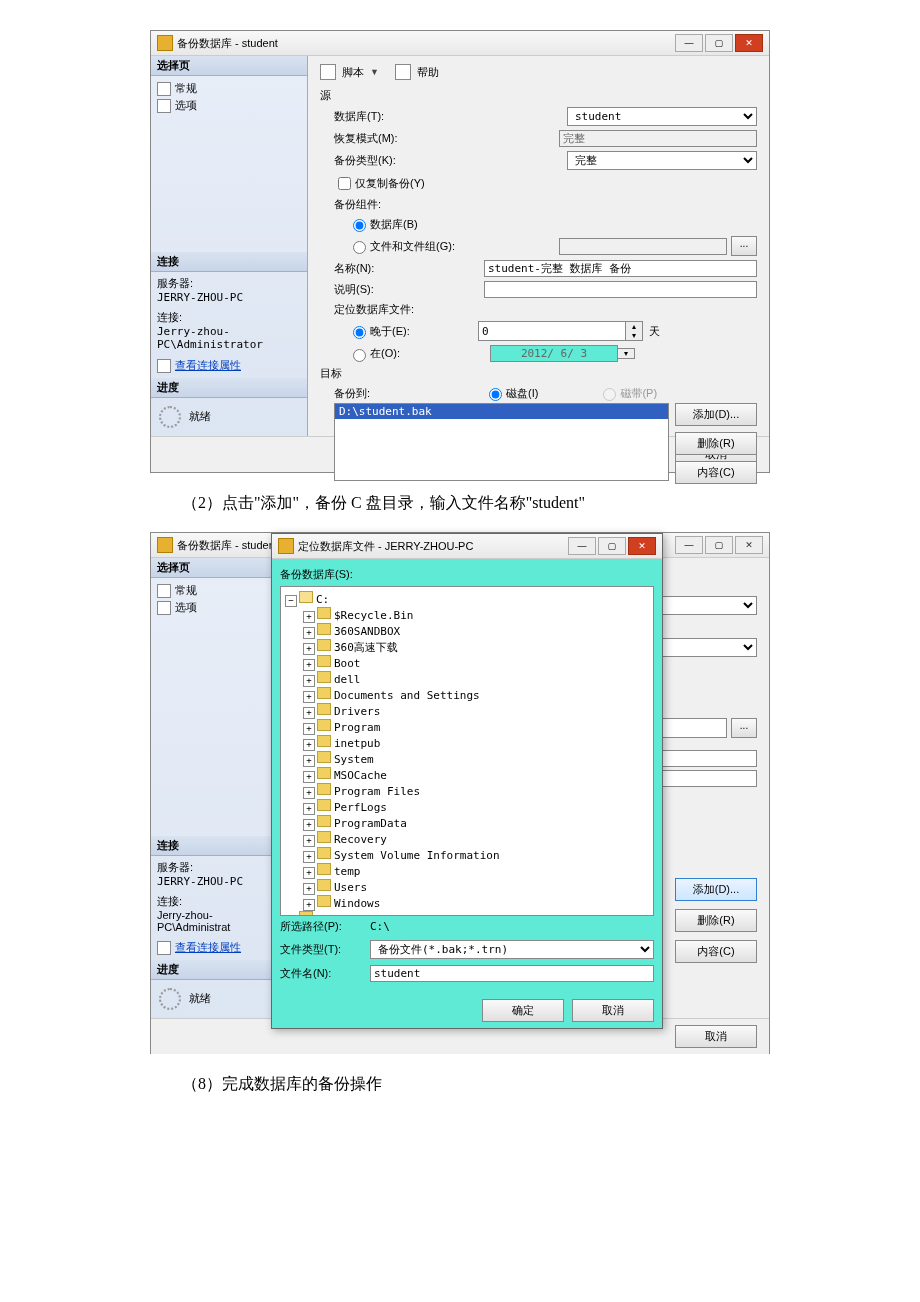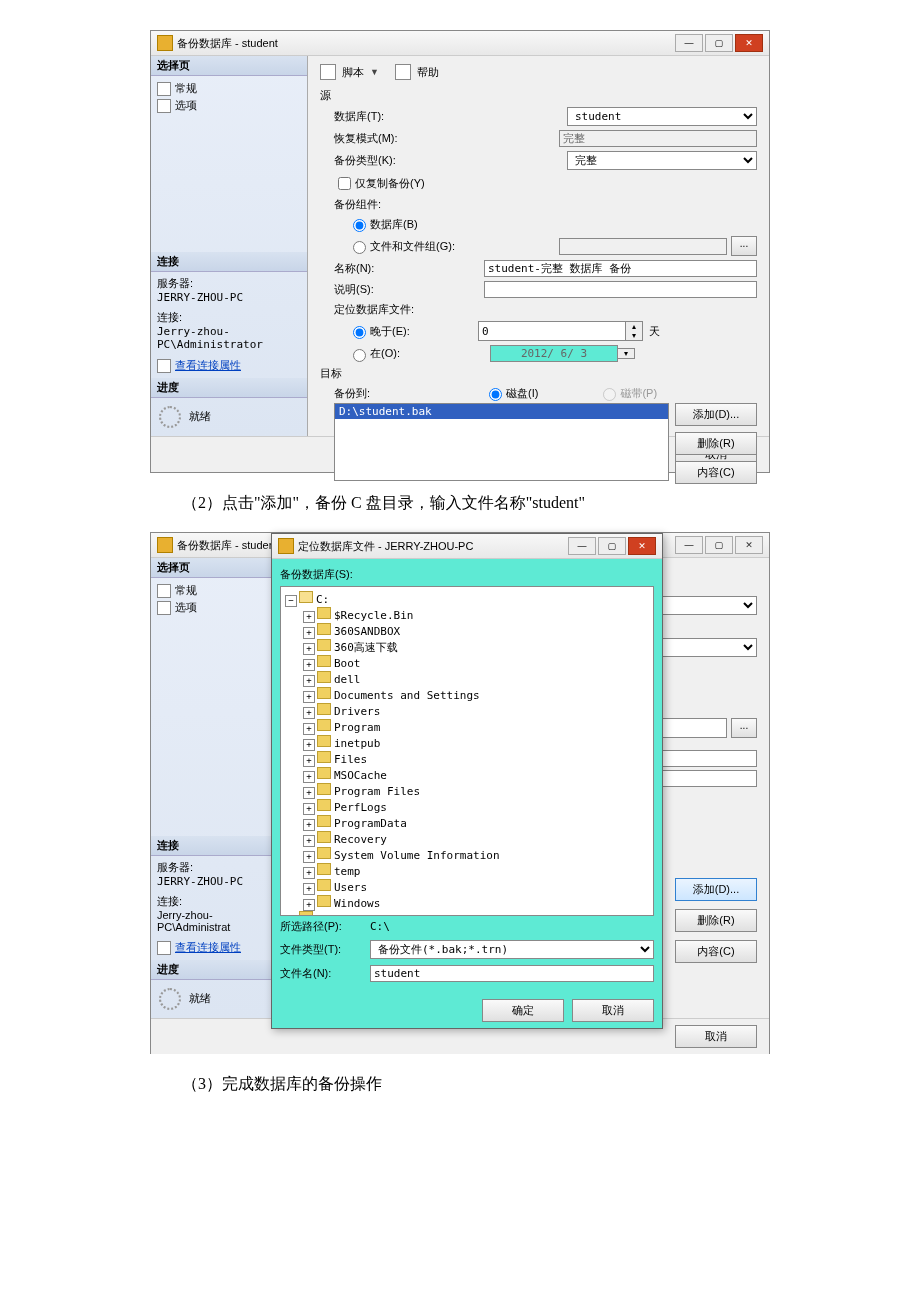--- a/index.html
+++ b/index.html
@@ -292,21 +292,21 @@
         <div id="tree-items">
               <div class="tree-row" style="padding-left: 18px;"><span class="tn">+</span><span class="folder"></span><span>$Recycle.Bin</span></div>
               <div class="tree-row" style="padding-left: 18px;"><span class="tn">+</span><span class="folder"></span><span>360SANDBOX</span></div>
               <div class="tree-row" style="padding-left: 18px;"><span class="tn">+</span><span class="folder"></span><span>360高速下载</span></div>
               <div class="tree-row" style="padding-left: 18px;"><span class="tn">+</span><span class="folder"></span><span>Boot</span></div>
               <div class="tree-row" style="padding-left: 18px;"><span class="tn">+</span><span class="folder"></span><span>dell</span></div>
               <div class="tree-row" style="padding-left: 18px;"><span class="tn">+</span><span class="folder"></span><span>Documents and Settings</span></div>
               <div class="tree-row" style="padding-left: 18px;"><span class="tn">+</span><span class="folder"></span><span>Drivers</span></div>
               <div class="tree-row" style="padding-left: 18px;"><span class="tn">+</span><span class="folder"></span><span>Program</span></div>
               <div class="tree-row" style="padding-left: 18px;"><span class="tn">+</span><span class="folder"></span><span>inetpub</span></div>
-              <div class="tree-row" style="padding-left: 18px;"><span class="tn">+</span><span class="folder"></span><span>Files</span></div>
+              <div class="tree-row" style="padding-left: 18px;"><span class="tn">+</span><span class="folder"></span><span>System</span></div>
               <div class="tree-row" style="padding-left: 18px;"><span class="tn">+</span><span class="folder"></span><span>MSOCache</span></div>
               <div class="tree-row" style="padding-left: 18px;"><span class="tn">+</span><span class="folder"></span><span>Program Files</span></div>
               <div class="tree-row" style="padding-left: 18px;"><span class="tn">+</span><span class="folder"></span><span>PerfLogs</span></div>
               <div class="tree-row" style="padding-left: 18px;"><span class="tn">+</span><span class="folder"></span><span>ProgramData</span></div>
               <div class="tree-row" style="padding-left: 18px;"><span class="tn">+</span><span class="folder"></span><span>Recovery</span></div>
               <div class="tree-row" style="padding-left: 18px;"><span class="tn">+</span><span class="folder"></span><span>System Volume Information</span></div>
               <div class="tree-row" style="padding-left: 18px;"><span class="tn">+</span><span class="folder"></span><span>temp</span></div>
               <div class="tree-row" style="padding-left: 18px;"><span class="tn">+</span><span class="folder"></span><span>Users</span></div>
               <div class="tree-row" style="padding-left: 18px;"><span class="tn">+</span><span class="folder"></span><span>Windows</span></div>
             </div>
@@ -327,13 +327,13 @@
           </div>
     </div>
     <div class="dlg-bottom">
       <div class="btn">确定</div>
       <div class="btn">取消</div>
     </div>
   </div>
 </div>
 </div>
 
-<p class="body-text">（3）完成数据库的备份操作</p>
+<p class="body-text">（8）完成数据库的备份操作</p>
 
 </body></html>

